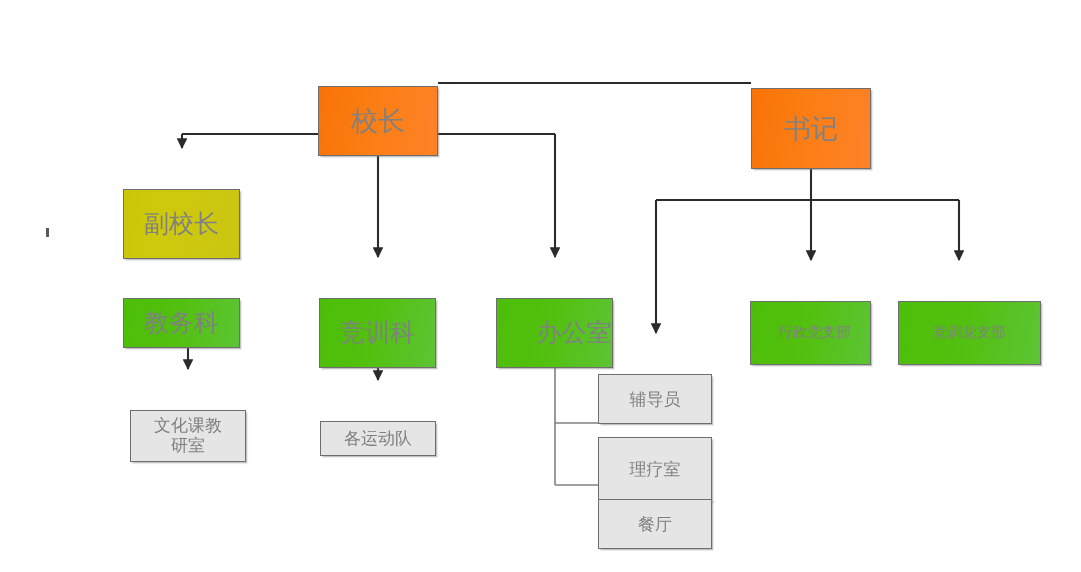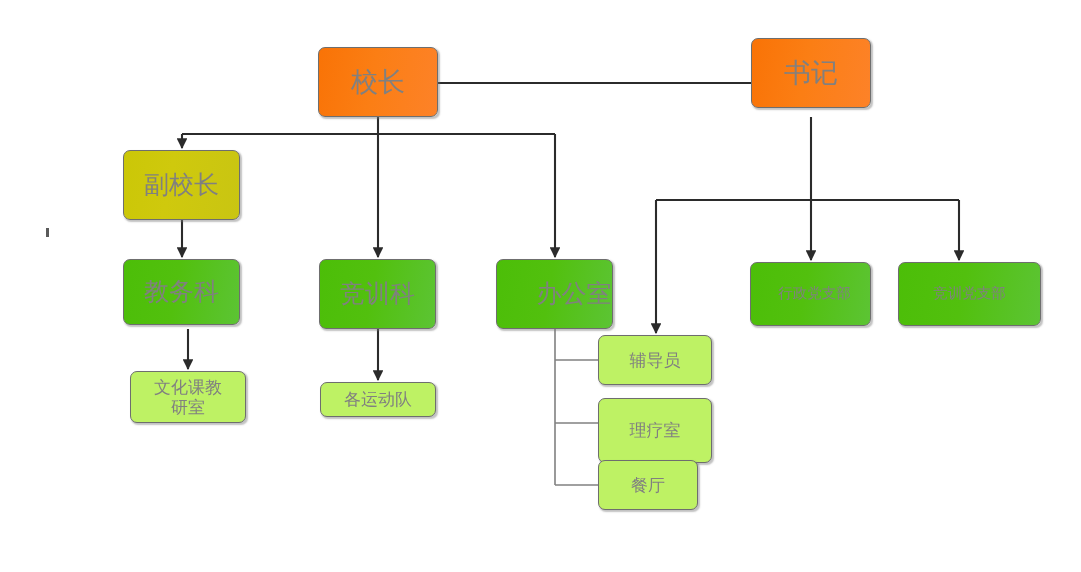--- a/index.html
+++ b/index.html
@@ -27,39 +27,40 @@
     pointer-events: none;
   }
   .node {
     position: absolute;
     box-sizing: border-box;
     display: flex;
     align-items: center;
     justify-content: center;
     text-align: center;
     border: 1.4px solid #6e6e6e;
-    border-radius: 7px;
+    border-radius: 0;
     color: #808080;
     line-height: 1.18;
     box-shadow: 1.5px 1.5px 1.5px rgba(120,120,120,0.45);
     user-select: none;
     white-space: pre-line;
+    margin-top: 39px;
   }
   .n-orange {
     background: linear-gradient(100deg, #f97306 0%, #fb7e14 45%, #fd8228 100%);
   }
   .n-olive {
     background: linear-gradient(100deg, #cbc707 0%, #cfc90d 40%, #c9c512 100%);
     font-family: Liberation Serif, serif;
   }
   .n-green {
     background: linear-gradient(100deg, #4cbe08 0%, #52c00e 45%, #5cc434 100%);
   }
   .n-yellow {
-    background: #bef264;
+    background: #e5e5e5;
   }
   .f-xl { font-size: 27px; }
   .f-lg { font-size: 25px; }
   .f-md { font-size: 17px; }
   .f-sm { font-size: 14.5px; }
   .artifact {
     position: absolute;
     background: #5a5a5a;
     width: 3px;
     height: 9px;
@@ -96,30 +97,30 @@
         <polyline points="959,200 959,260" fill="none" stroke="#2b2b2b" stroke-width="2.1" stroke-linejoin="miter" stroke-linecap="butt" marker-end="url(#arrow-dark-rev)"></polyline>
         <polyline points="555,329 555,485" fill="none" stroke="#808080" stroke-width="1.6" stroke-linejoin="miter" stroke-linecap="butt"></polyline>
         <polyline points="555,360 598,360" fill="none" stroke="#808080" stroke-width="1.6" stroke-linejoin="miter" stroke-linecap="butt"></polyline>
         <polyline points="555,423 598,423" fill="none" stroke="#808080" stroke-width="1.6" stroke-linejoin="miter" stroke-linecap="butt"></polyline>
         <polyline points="555,485 598,485" fill="none" stroke="#808080" stroke-width="1.6" stroke-linejoin="miter" stroke-linecap="butt"></polyline>
       </g>
   </svg>
 
   <div id="node-layer">
       <div class="node n-orange f-xl" style="left: 318px; top: 47px; width: 120px; height: 70px;">校长</div>
-      <div class="node n-orange f-xl" style="left: 751px; top: 38px; width: 120px; height: 70px;">书记</div>
+      <div class="node n-orange f-xl" style="left: 751px; top: 49px; width: 120px; height: 81px;">书记</div>
       <div class="node n-olive f-lg" style="left: 123px; top: 150px; width: 117px; height: 70px;">副校长</div>
-      <div class="node n-green f-lg" style="left: 123px; top: 259px; width: 117px; height: 66px; text-align: right;">教务科</div>
+      <div class="node n-green f-lg" style="left: 123px; top: 259px; width: 117px; height: 50px; text-align: right;">教务科</div>
       <div class="node n-green f-lg" style="left: 319px; top: 259px; width: 117px; height: 70px;">竞训科</div>
       <div class="node n-green f-lg" style="left: 496px; top: 259px; width: 117px; height: 70px; padding-left: 39px;">办公室</div>
       <div class="node n-green f-sm" style="left: 750px; top: 262px; width: 121px; height: 64px; padding-left: 8px;">行政党支部</div>
       <div class="node n-green f-sm" style="left: 898px; top: 262px; width: 143px; height: 64px;">竞训党支部</div>
-      <div class="node n-yellow f-md" style="left: 130px; top: 371px; width: 116px; height: 52px;">文化课教
+      <div class="node n-yellow f-md" style="left: 130px; top: 371px; width: 116px; height: 52px; font-family: Liberation Serif, serif;">文化课教
 研室</div>
       <div class="node n-yellow f-md" style="left: 320px; top: 382px; width: 116px; height: 35px;">各运动队</div>
       <div class="node n-yellow f-md" style="left: 598px; top: 335px; width: 114px; height: 50px;">辅导员</div>
       <div class="node n-yellow f-md" style="left: 598px; top: 398px; width: 114px; height: 65px;">理疗室</div>
-      <div class="node n-yellow f-md" style="left: 598px; top: 460px; width: 100px; height: 50px;">餐厅</div>
+      <div class="node n-yellow f-md" style="left: 598px; top: 460px; width: 114px; height: 50px;">餐厅</div>
     </div>
   <div id="artifact-layer">
       <div class="artifact" style="left: 46px; top: 228px; width: 3px; height: 9px;"></div>
     </div>
 </div>
 
 </body></html>

